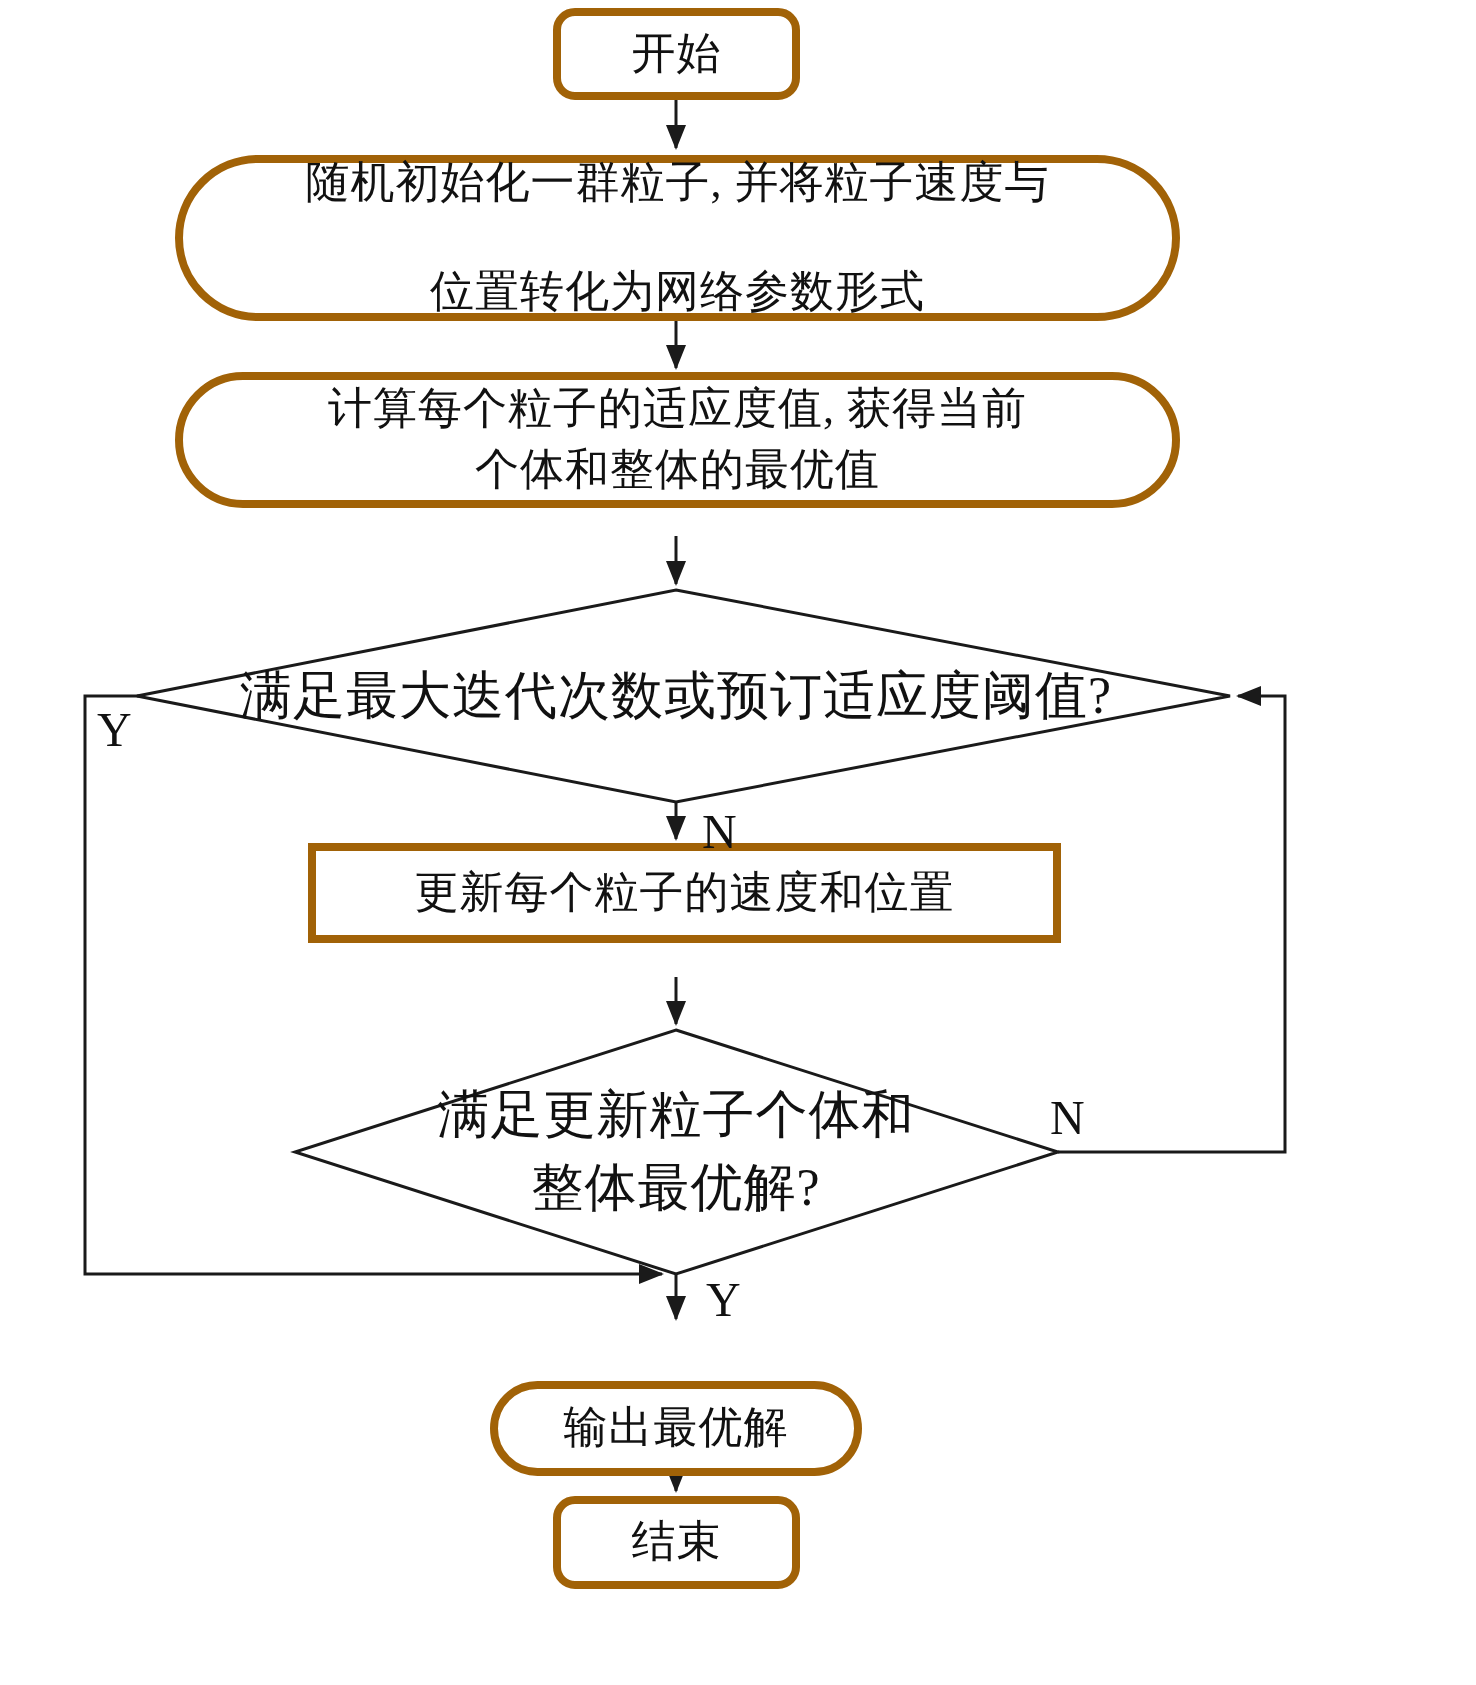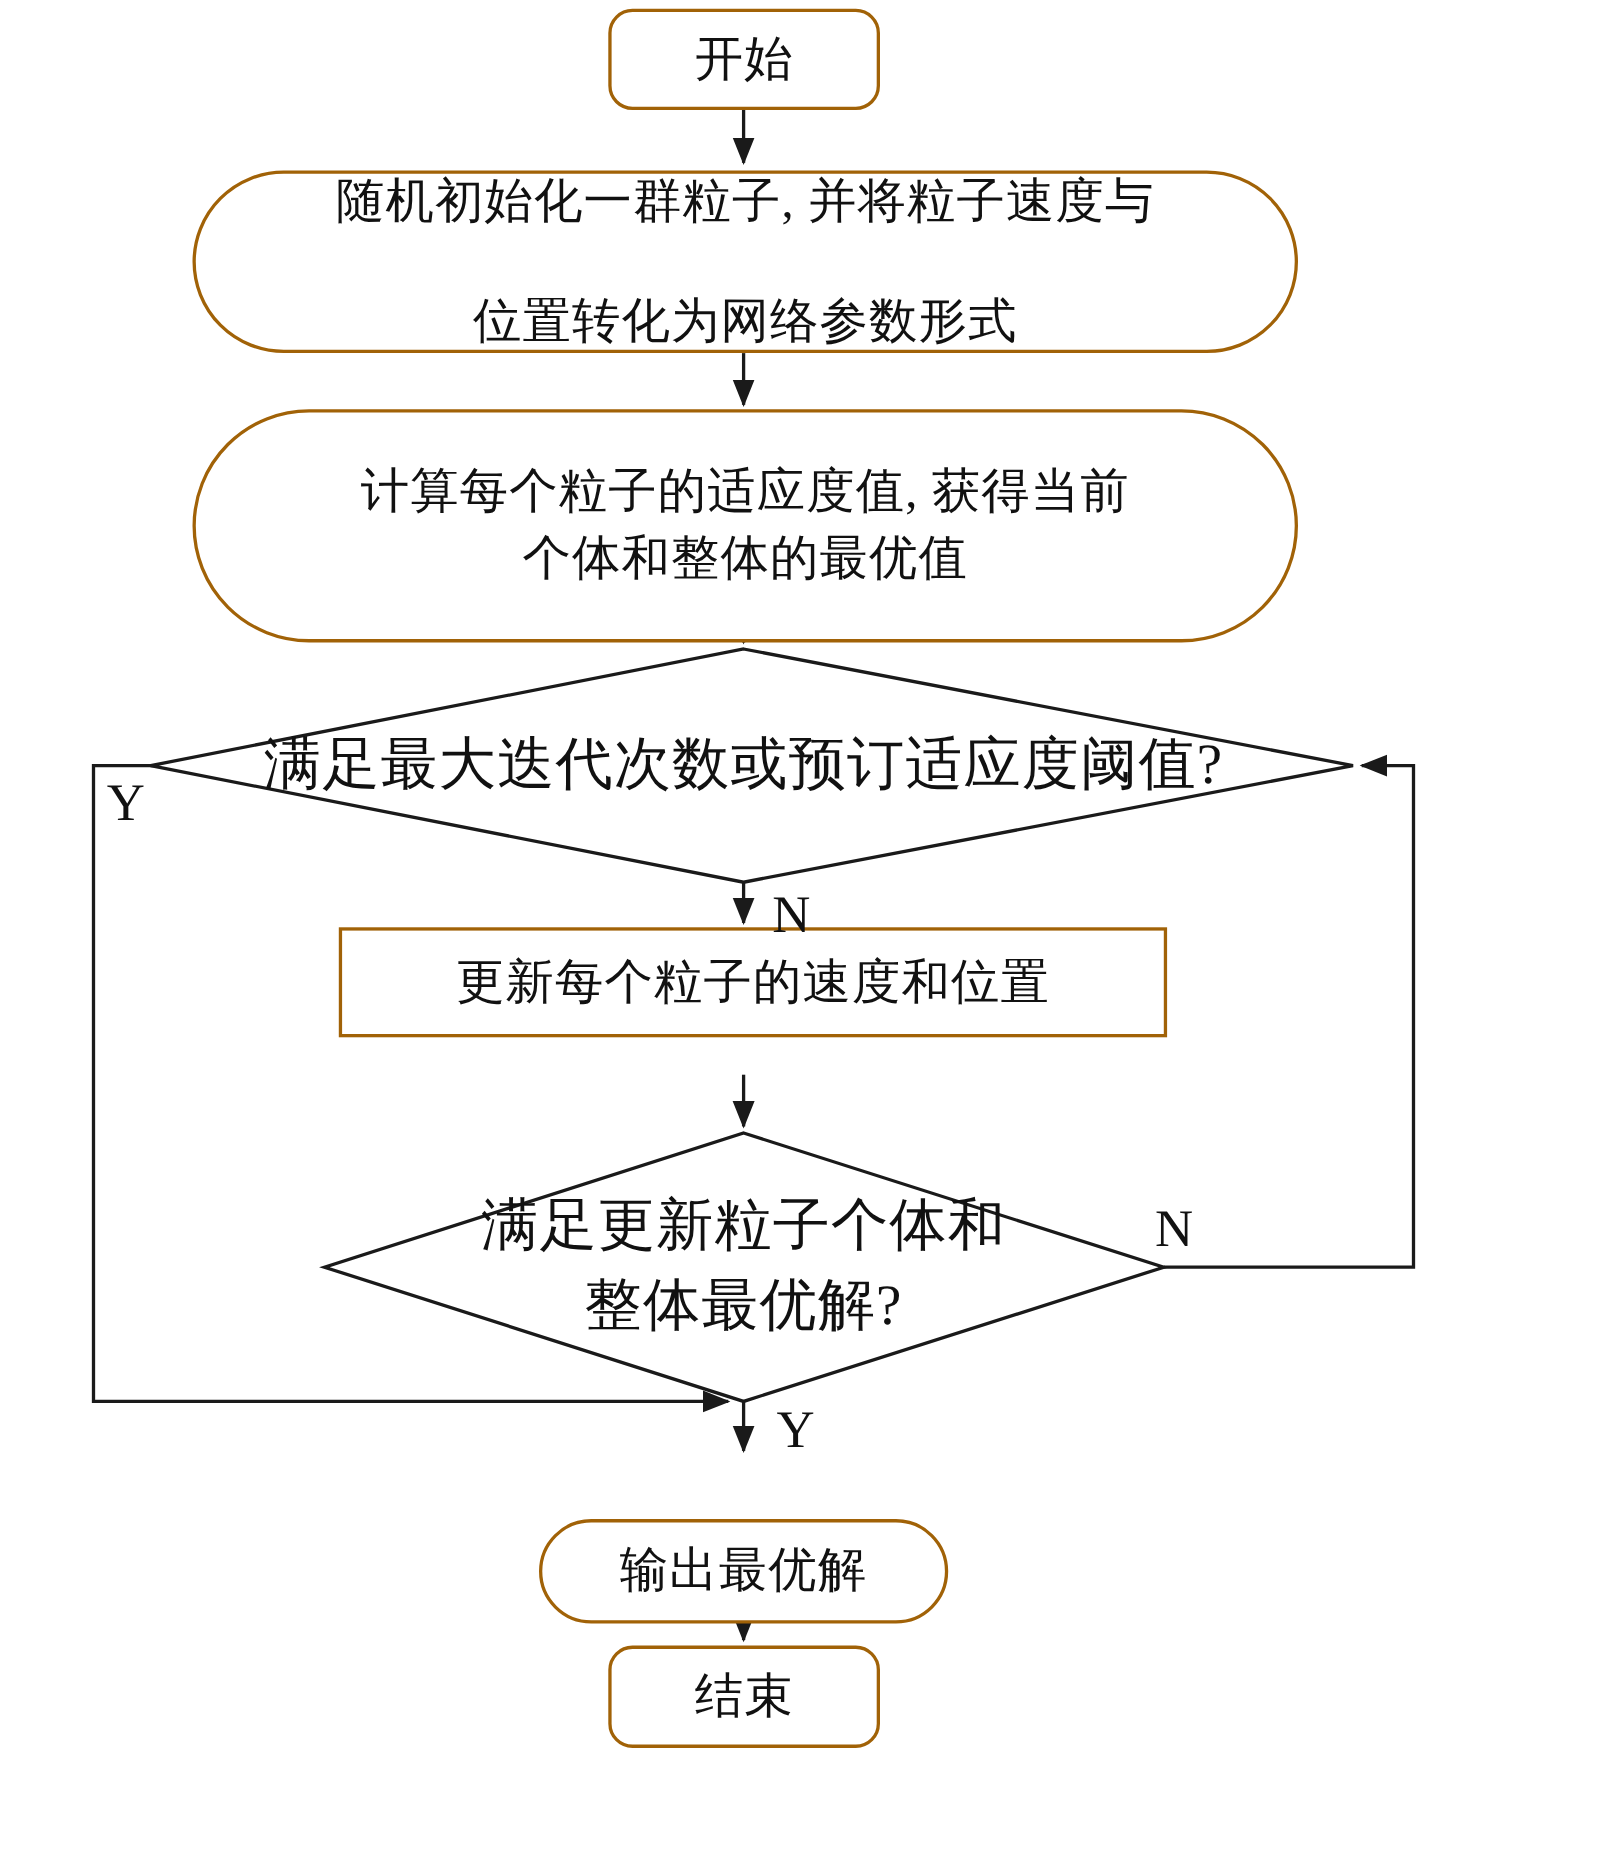--- a/index.html
+++ b/index.html
@@ -12,21 +12,21 @@
     font-family: "Liberation Serif", serif;
     color: #111111;
     overflow: hidden;
   }
   .canvas svg { position: absolute; top: 0; left: 0; }
   .connector { stroke: #1a1a1a; stroke-width: 3; fill: none; }
   .shape { fill: #ffffff; stroke: #1a1a1a; stroke-width: 3; }
   .node {
     position: absolute;
     background: #ffffff;
-    border: 3px solid #a16207;
+    border: 8px solid #a16207;
     display: flex;
     flex-direction: column;
     align-items: center;
     justify-content: center;
     text-align: center;
     font-size: 44px;
     line-height: 1.38;
     letter-spacing: 1px;
   }
   .node span { display: block; }
@@ -81,21 +81,21 @@
 
   <div class="node terminal" style="left:553px; top:8px; width:247px; height:92px;">
     <span>开始</span>
   </div>
 
   <div class="node stadium" style="left:175px; top:155px; width:1005px; height:166px;gap:48px;">
     <span>随机初始化一群粒子, 并将粒子速度与</span>
     <span>位置转化为网络参数形式</span>
   </div>
 
-  <div class="node stadium" style="left:175px; top:372px; width:1005px; height:212px;">
+  <div class="node stadium" style="left:175px; top:372px; width:1005px; height:136px;">
     <span>计算每个粒子的适应度值, 获得当前</span>
     <span>个体和整体的最优值</span>
   </div>
 
   <div class="diamond-text" style="left:176px; top:646px; width:1000px; height:100px;">
     <span>满足最大迭代次数或预订适应度阈值?</span>
   </div>
 
   <div class="node rect" style="left:308px; top:843px; width:753px; height:100px;">
     <span>更新每个粒子的速度和位置</span>

